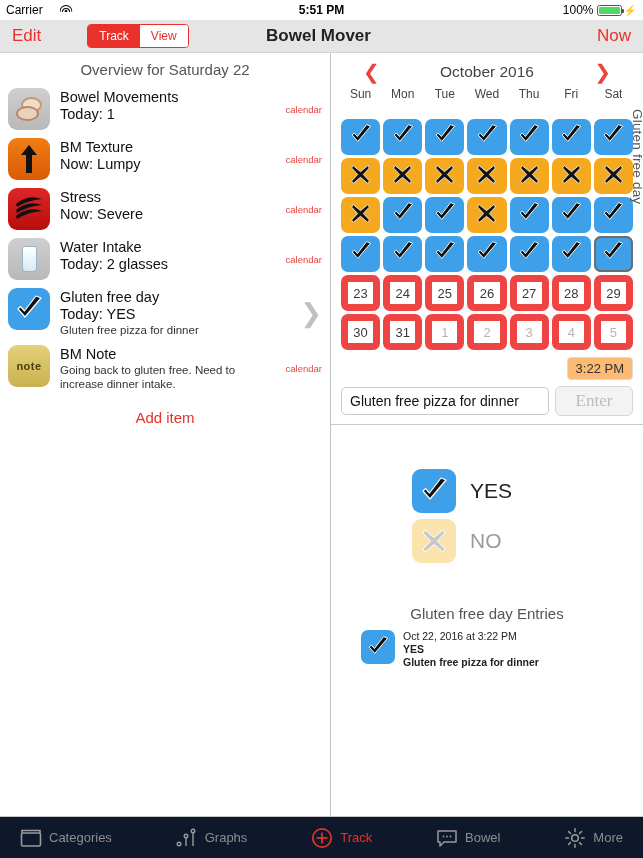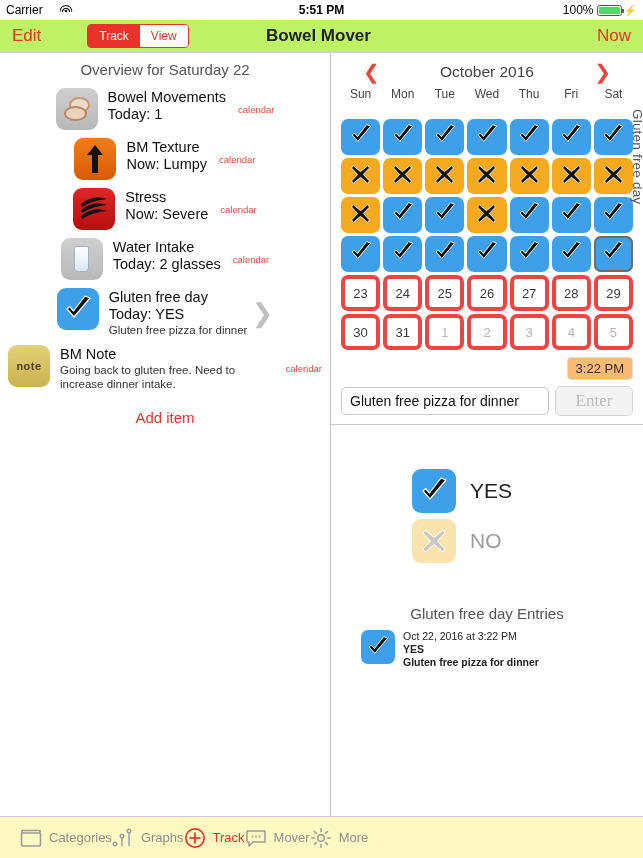--- a/index.html
+++ b/index.html
@@ -35,21 +35,21 @@
   .battery { width: 25px; height: 11px; border: 1px solid #555; border-radius: 2.5px; position: relative; padding: 1px; }
   .battery::after { content:''; position:absolute; right:-3px; top:3px; width:2px; height:4px; background:#555; border-radius:0 1px 1px 0;}
   .battery span { display:block; height:100%; width:100%; background:#4CD964; border-radius:1px; }
   .bolt { font-size: 10px; color:#444; }
 
   
   .navbar {
     height: 32px; flex: 0 0 32px;
     display: flex; align-items: center;
     position: relative;
-    background: #bef264;
+    background: #e5e5e5;
     padding: 0 12px;
   }
   .nav-edit { color: #E8322B; font-size: 17px; cursor: pointer; }
   .nav-now { color: #E8322B; font-size: 17px; margin-left: auto; cursor: pointer; }
   .nav-title { position: absolute; left:0; right:6px; text-align:center; font-size:17px; font-weight:600; color:#222; pointer-events:none;}
   .segmented {
     margin-left: 46px;
     display: flex; border: 1px solid #E8322B; border-radius: 4px; overflow: hidden;
     height: 24px; position: relative; z-index: 3;
   }
@@ -59,21 +59,21 @@
   }
   .seg.active { background: #E8322B; color: #fff; }
 
   
   .content { flex: 1 1 auto; display: flex; min-height: 0; border-top: 1px solid #d3d3d3; }
   .left-pane { width: 331px; flex: 0 0 331px; border-right: 1px solid #c4c4c4; overflow: hidden; background:#fff;}
   .right-pane { flex: 1 1 auto; overflow: hidden; background:#fff; display:flex; flex-direction:column;}
 
   
   .overview-title { text-align:center; font-size:15px; color:#555; padding:8px 0 6px; }
-  .item-list { display:flex; flex-direction:column;align-items:center; }
+  .item-list { display:flex; flex-direction:column; }
   .item-row { display:flex; align-items:flex-start; padding: 4px 8px 4px 8px; position:relative; min-height:48px; cursor:pointer;}
   .item-icon { width:42px; height:42px; flex:0 0 42px; border-radius:9px; margin-right:10px; position:relative; overflow:hidden;}
   .item-text { flex:1 1 auto; padding-top:1px; }
   .item-title { font-size:14.5px; color:#111; line-height:17px; }
   .item-sub { font-size:14.5px; color:#111; line-height:17px; }
   .item-note { font-size:11.5px; color:#333; line-height:14px; }
   .cal-link { color:#E8453D; font-size:9.5px; align-self:center; margin-left:12px; cursor:pointer; }
   .chevron-right { color:#c0c0c0; font-size:26px; align-self:center; margin-left:4px; line-height:1; font-weight:300; cursor:pointer;}
   .add-item { text-align:center; color:#E8322B; font-size:15px; padding:14px 0; cursor:pointer;}
 
@@ -96,21 +96,21 @@
   .cal-wrap { padding: 6px 10px 0 10px; position:relative; }
   .cal-header { display:flex; align-items:center; justify-content:center; position:relative; height:26px;}
   .cal-month { font-size:15.5px; color:#444; }
   .cal-prev, .cal-next { position:absolute; font-size:20px; color:#E8453D; cursor:pointer; font-weight:300; line-height:1;}
   .cal-prev { left:22px; } .cal-next { right:22px; }
   .dow-row, .week-row { display:flex; gap:3px; }
   .dow { flex:1 1 0; text-align:center; font-size:12px; color:#444; padding:2px 0 18px;}
   .cell { flex:1 1 0; height:36px; border-radius:7px; display:flex; align-items:center; justify-content:center; margin-bottom:3px; cursor:pointer;}
   .cell.blue { background:#3DA0E8; }
   .cell.amber { background:#F5A91E; }
-  .cell.empty { background:#fff; border:4px solid #ef4444; }
+  .cell.empty { background:#fff; border:7px solid #ef4444; }
   .cell.selected { box-shadow: inset 0 0 0 2px #6d6d6d; }
   .cell .num { font-size:13px; color:#3a3a3a; }
   .cell .num.dim { color:#b5b5b5; }
   .vlabel {
     position:absolute; right:-2px; top:56px;
     writing-mode: vertical-rl;
     font-size:13.5px; color:#555; letter-spacing:0.2px;
   }
   .entry-bar { padding: 4px 10px 8px 10px; }
   .time-row { display:flex; justify-content:flex-end; }
@@ -132,22 +132,22 @@
   .entries-title { text-align:center; font-size:15px; color:#555; margin-top:42px; }
   .entry-item { display:flex; gap:8px; padding:8px 0 0 30px; }
   .entry-icon { width:34px;height:34px;border-radius:7px;background:#3DA0E8;display:flex;align-items:center;justify-content:center;flex:0 0 34px;}
   .entry-lines div { font-size:10.5px; color:#222; line-height:13px; }
   .entry-lines .b { font-weight:bold; }
 
   
   .tabbar {
     height: 42px; flex: 0 0 42px;
     border-top: 1px solid #c9c9c9;
-    background: #fef9c3;
-    display:flex; align-items:center; justify-content:flex-start;
+    background: #0f172a;
+    display:flex; align-items:center; justify-content:space-between;
     padding: 0 20px;
   }
   .tab { display:flex; align-items:center; gap:7px; cursor:pointer; color:#8e8e8e; font-size:13px;}
   .tab.active { color:#E8322B; }
   .tab svg { display:block; }
 </style>
 </head>
 <body>
 
 <div class="app">
@@ -557,21 +557,21 @@
       </div>
       <div class="tab">
         <span>
           <svg width="22" height="20" viewBox="0 0 22 20">
             <path d="M2 3 h18 v11 h-12 l-4 4 v-4 h-2 z" fill="none" stroke="#9a9a9a" stroke-width="1.5" stroke-linejoin="round"></path>
             <circle cx="7.5" cy="8.5" r="0.9" fill="#9a9a9a"></circle>
             <circle cx="11" cy="8.5" r="0.9" fill="#9a9a9a"></circle>
             <circle cx="14.5" cy="8.5" r="0.9" fill="#9a9a9a"></circle>
           </svg>
         </span>
-        <span>Mover</span>
+        <span>Bowel</span>
       </div>
       <div class="tab">
         <span>
           <svg width="22" height="22" viewBox="0 0 22 22">
             <circle cx="11" cy="11" r="3.3" fill="none" stroke="#9a9a9a" stroke-width="1.5"></circle>
             <g stroke="#9a9a9a" stroke-width="1.5" stroke-linecap="round">
               <line x1="11" y1="1.8" x2="11" y2="4.5"></line>
               <line x1="11" y1="17.5" x2="11" y2="20.2"></line>
               <line x1="1.8" y1="11" x2="4.5" y2="11"></line>
               <line x1="17.5" y1="11" x2="20.2" y2="11"></line>

